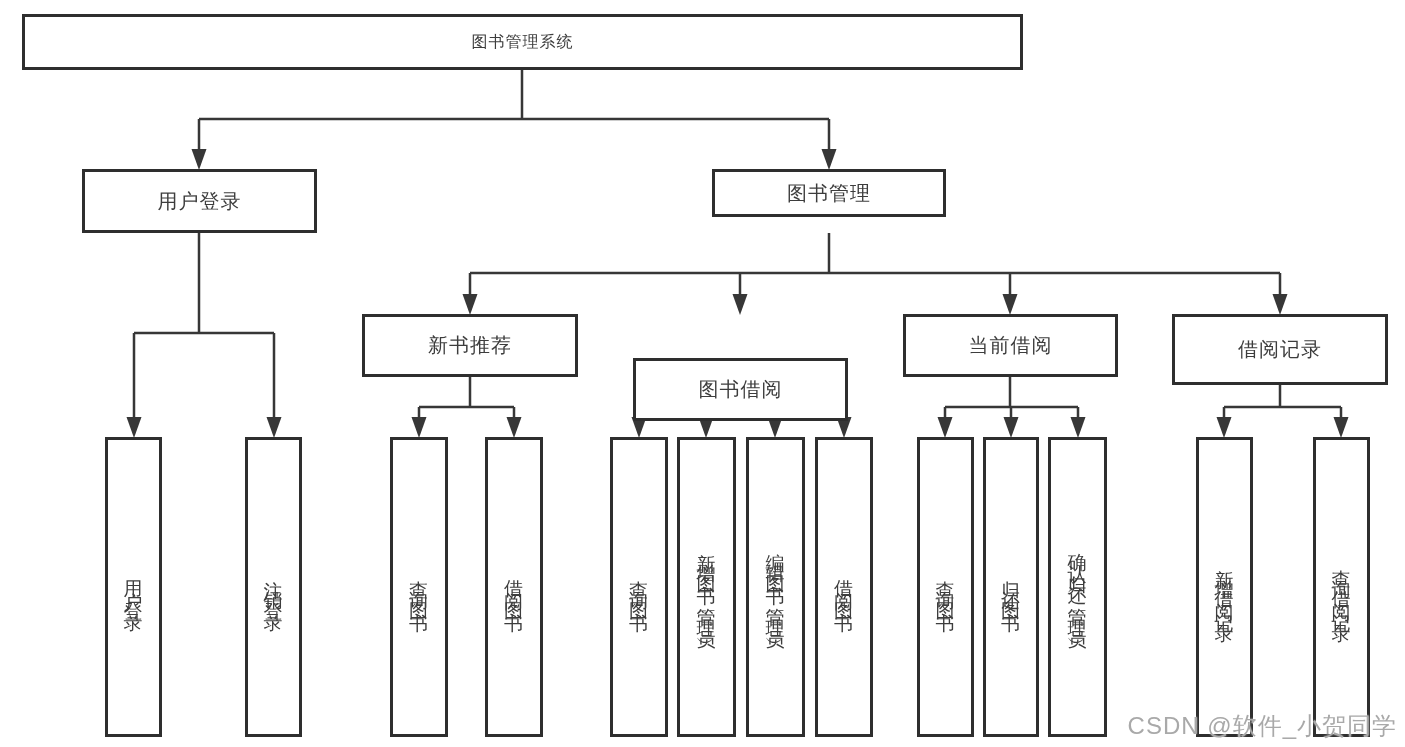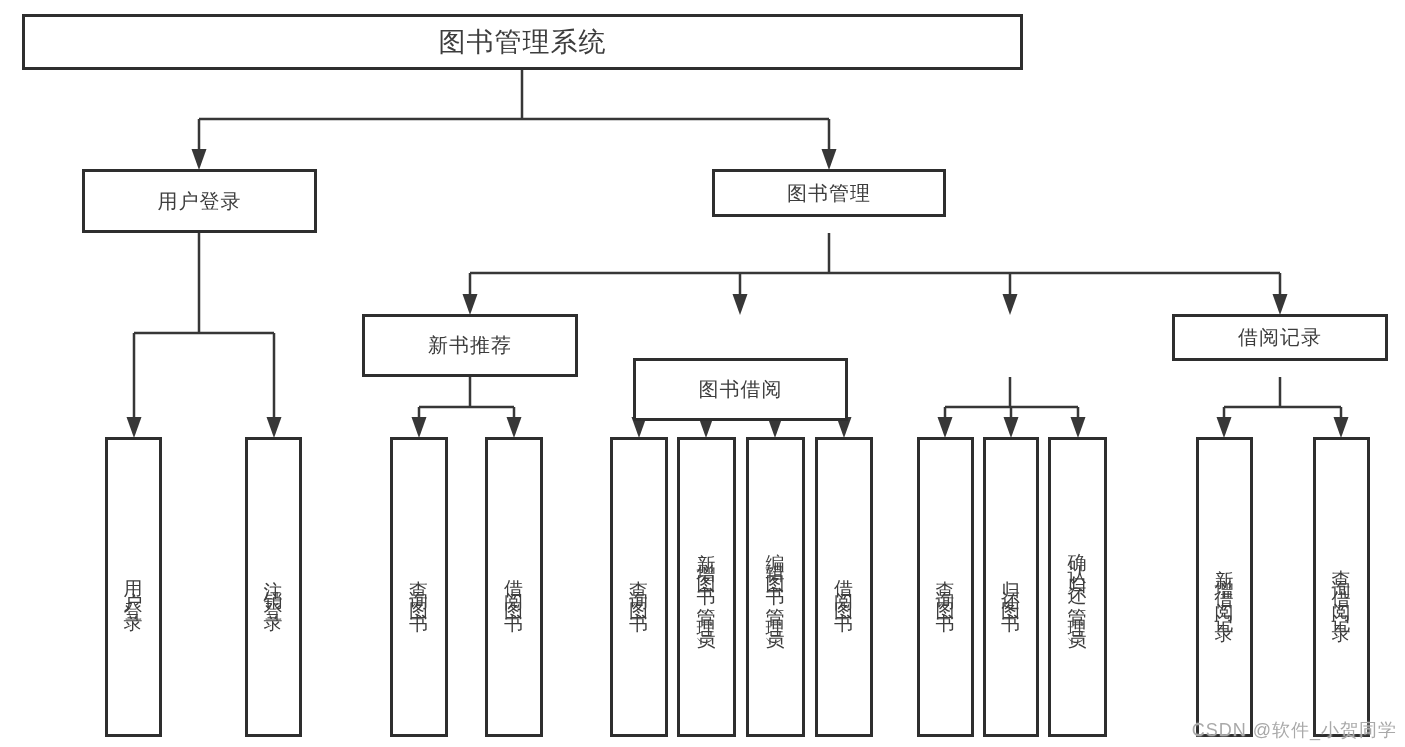--- a/index.html
+++ b/index.html
@@ -8,29 +8,29 @@
     position:relative; width:1405px; height:747px; background:#ffffff;
     font-family:"Liberation Sans","DejaVu Sans",sans-serif; overflow:hidden;
   }
   .connectors { position:absolute; left:0; top:0; width:1405px; height:747px; }
   .box {
     position:absolute; background:#ffffff; border:3px solid #2e2e2e;
     display:flex; align-items:center; justify-content:center;
     color:#3d3d3d;
   }
   .hbox { font-size:20px; letter-spacing:1px; white-space:nowrap; }
-  .root-box { font-size:27px;font-family:Liberation Serif, serif; }
+  .root-box { font-size:16px;font-family:Liberation Serif, serif; }
   .vbox { }
   .vtext {
     writing-mode:vertical-rl; text-orientation:mixed;
     font-size:19px; line-height:1; letter-spacing:11px;
   }
   .watermark {
     position:absolute; right:8px; bottom:5px; z-index:5;
-    font-size:18px; letter-spacing:1px; color:#a9a9a9;
+    font-size:24px; letter-spacing:1px; color:#a9a9a9;
     text-shadow:0 0 2px #ffffff;
   }
 </style>
 </head>
 <body>
 
 <div class="canvas">
 
   <svg class="connectors" width="1405" height="747" viewBox="0 0 1405 747" xmlns="http://www.w3.org/2000/svg">
     <path fill="none" stroke="#373737" stroke-width="2.5" d="
@@ -75,21 +75,24 @@
   <div class="box hbox" style="left:712px; top:169px; width:234px; height:48px;">
     <span>图书管理</span>
   </div>
 
   <div class="box hbox" style="left:362px; top:314px; width:216px; height:63px;">
     <span>新书推荐</span>
   </div>
   <div class="box hbox" style="left:633px; top:314px; width:215px; height:63px;margin-top:44px;">
     <span>图书借阅</span>
   </div>
-  <div class="box hbox" style="left:1172px; top:314px; width:216px; height:47px;">
+  <div class="box hbox" style="left:903px; top:314px; width:215px; height:63px;">
+    <span>当前借阅</span>
+  </div>
+  <div class="box hbox" style="left:1172px; top:314px; width:216px; height:71px;">
     <span>借阅记录</span>
   </div>
 
   <div class="box vbox" style="left:105px; top:437px; width:57px; height:300px;">
     <span class="vtext">用户登录</span>
   </div>
   <div class="box vbox" style="left:245px; top:437px; width:57px; height:300px;">
     <span class="vtext">注销登录</span>
   </div>
 

